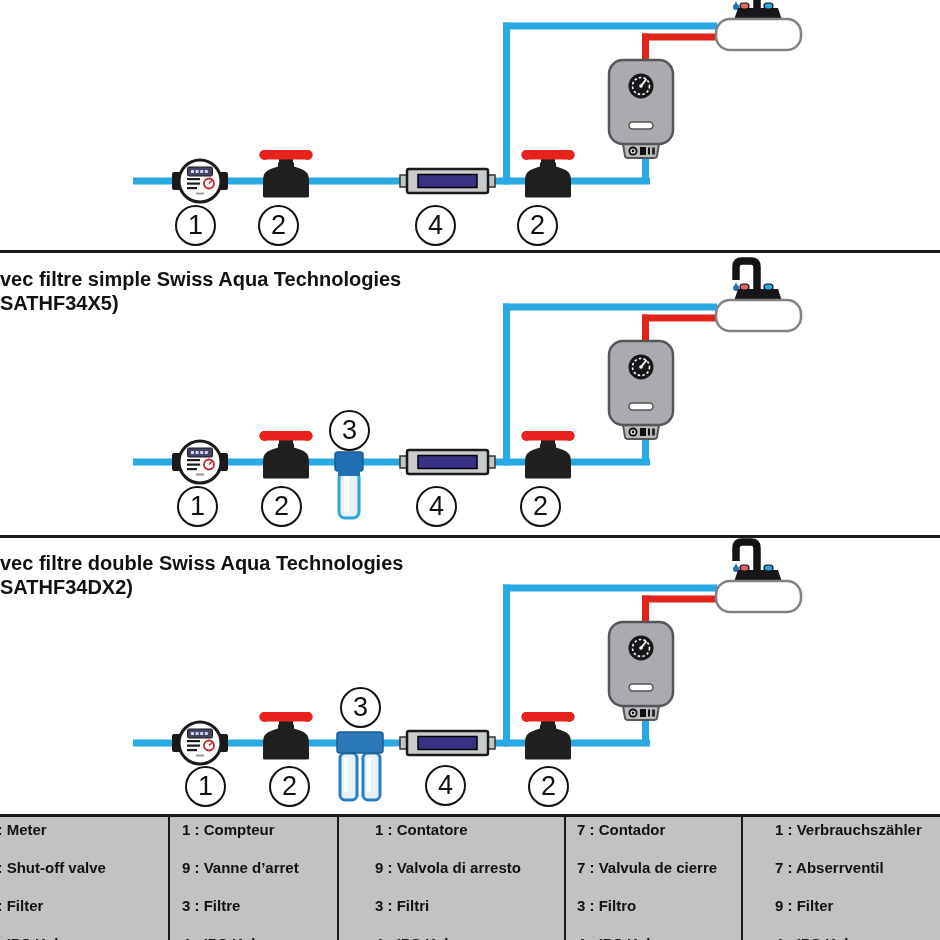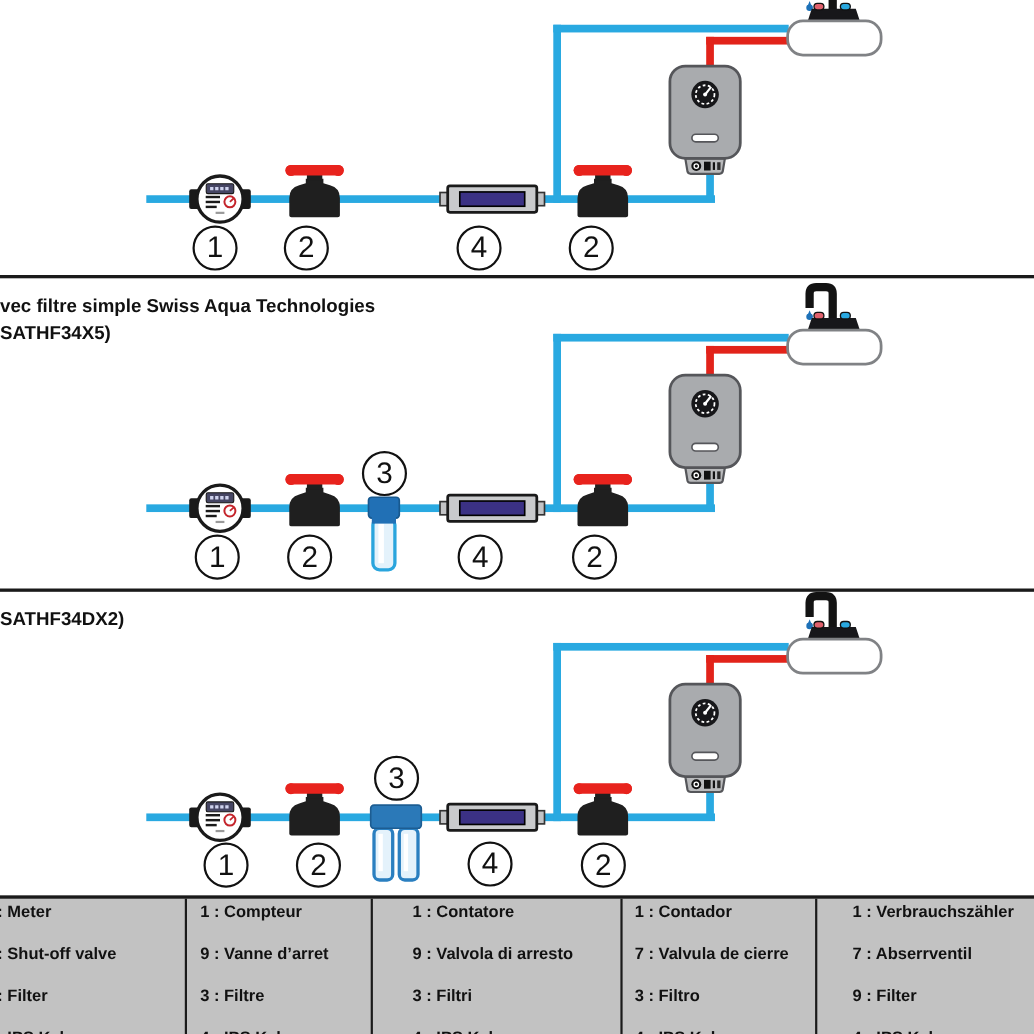--- a/index.html
+++ b/index.html
@@ -1,20 +1,20 @@
 <!DOCTYPE html>
 <html><head>
 <meta charset="utf-8">
 <style>
   html,body{margin:0;padding:0;background:#fff;}
   .stage{position:relative;width:940px;height:940px;overflow:hidden;background:#ffffff;
          font-family:"Liberation Sans",sans-serif;}
   .canvas{position:absolute;left:0;top:0;}
   .sep{position:absolute;left:0;width:940px;height:3px;background:#1a1a1a;}
-  .title{position:absolute;left:0;color:#111;font-weight:bold;font-size:17px;line-height:24px;white-space:nowrap;}
+  .title{position:absolute;left:0;color:#111;font-weight:bold;font-size:20px;line-height:24px;white-space:nowrap;}
   .badge{position:absolute;box-sizing:border-box;width:41px;height:41px;border:2.5px solid #111;
          border-radius:50%;background:#fff;color:#111;text-align:center;line-height:36px;
          font-size:27px;font-weight:400;}
   .legend{position:absolute;left:0;top:814px;width:940px;height:123px;background:#c2c2c2;
           border-top:3px solid #1a1a1a;}
   .vline{position:absolute;top:0;width:2px;height:123px;background:#1a1a1a;}
   .lcol{position:absolute;top:0;height:123px;}
   .lrow{position:absolute;white-space:nowrap;font-weight:bold;font-size:15px;color:#111;line-height:18px;}
   .r0{top:4px;} .r1{top:42px;} .r2{top:80px;} .r3{top:118px;}
 </style>
@@ -145,20 +145,21 @@
   </svg>
 
   <div class="sep" style="top:250px;"></div>
   <div class="sep" style="top:535px;"></div>
 
   <div class="title" style="top:267px;">
     <div>vec filtre simple Swiss Aqua Technologies</div>
     <div>SATHF34X5)</div>
   </div>
   <div class="title" style="top:551px;">
+    <div>vec filtre double Swiss Aqua Technologies</div>
     <div>SATHF34DX2)</div>
   </div>
 
   <div class="badge" style="left:175px;top:205px;">1</div>
   <div class="badge" style="left:258px;top:205px;">2</div>
   <div class="badge" style="left:415px;top:205px;">4</div>
   <div class="badge" style="left:517px;top:205px;">2</div>
 
   <div class="badge" style="left:177px;top:486px;">1</div>
   <div class="badge" style="left:261px;top:486px;">2</div>
@@ -190,21 +191,21 @@
       <div class="lrow r2">3 : Filtre</div>
       <div class="lrow r3">4 : IPS Kalyxx</div>
     </div>
     <div class="lcol" style="left:375px;">
       <div class="lrow r0">1 : Contatore</div>
       <div class="lrow r1">9 : Valvola di arresto</div>
       <div class="lrow r2">3 : Filtri</div>
       <div class="lrow r3">4 : IPS Kalyxx</div>
     </div>
     <div class="lcol" style="left:577px;">
-      <div class="lrow r0">1 : Contador</div>
+      <div class="lrow r0">7 : Contador</div>
       <div class="lrow r1">7 : Valvula de cierre</div>
       <div class="lrow r2">3 : Filtro</div>
       <div class="lrow r3">4 : IPS Kalyxx</div>
     </div>
     <div class="lcol" style="left:775px;">
       <div class="lrow r0">1 : Verbrauchszähler</div>
       <div class="lrow r1">7 : Abserrventil</div>
       <div class="lrow r2">9 : Filter</div>
       <div class="lrow r3">4 : IPS Kalyxx</div>
     </div>

